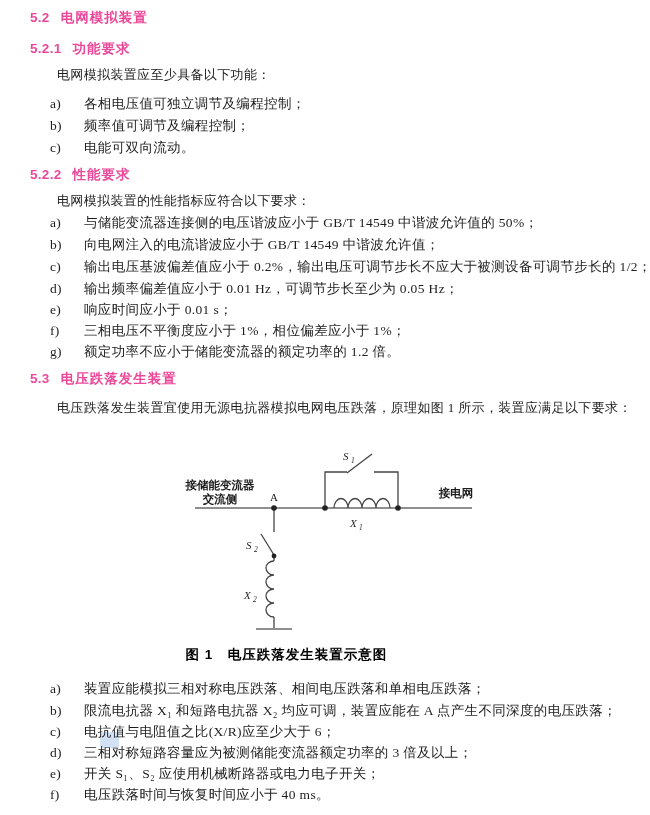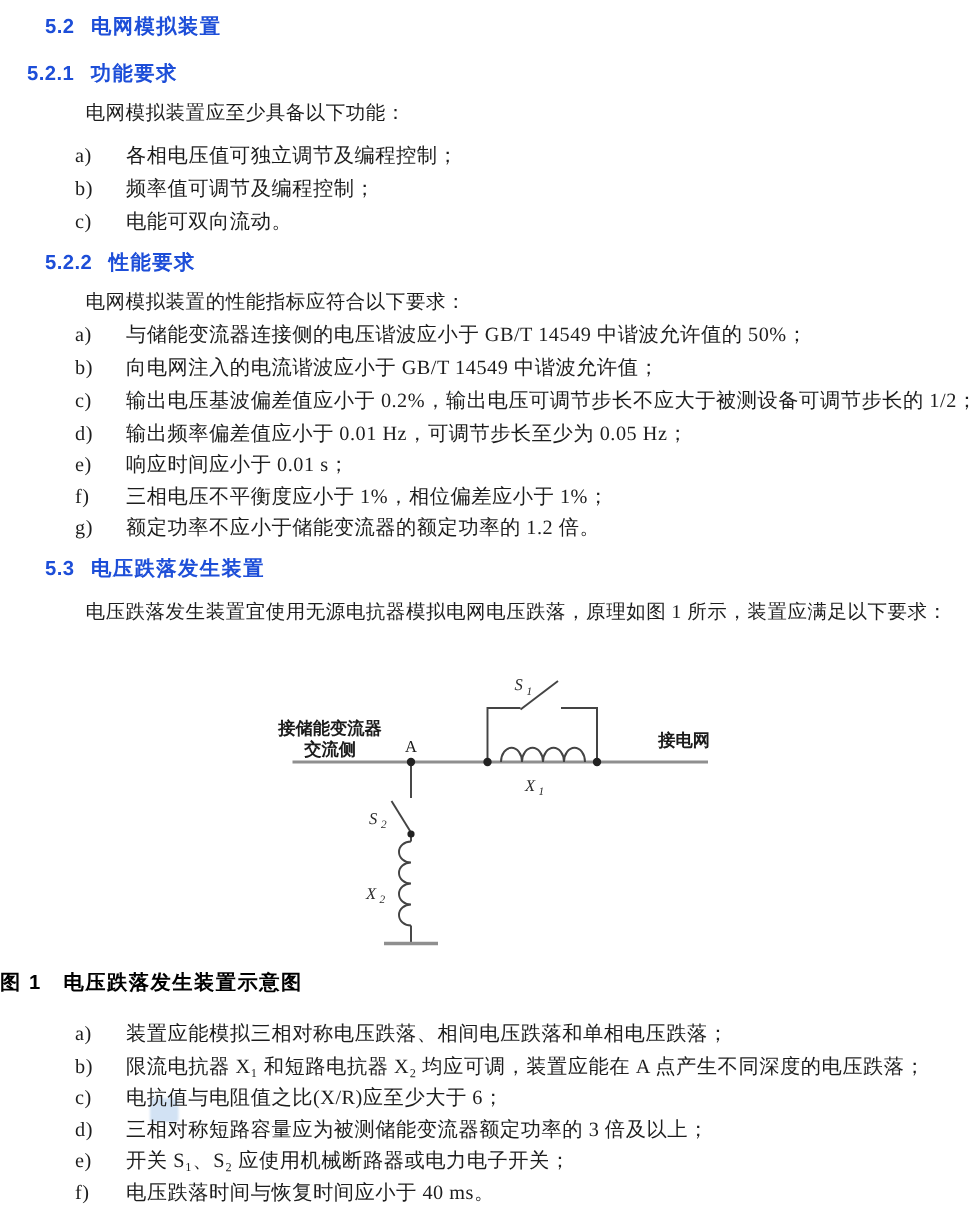--- a/index.html
+++ b/index.html
@@ -8,32 +8,32 @@
     background:#ffffff;
     position:relative;
     overflow:hidden;
     font-family:"Liberation Serif","DejaVu Serif",serif;
     color:#1d1d1d;
   }
   .abs{position:absolute;white-space:nowrap;}
   
   .h{
     font-family:"Liberation Sans","DejaVu Sans",sans-serif;
-    font-weight:bold;font-size:13.5px;color:#1d4ed8;
+    font-weight:bold;font-size:13.5px;color:#ec4899;
   }
   .h .num{letter-spacing:.3px;}
   .h .ttl{margin-left:11px;letter-spacing:1px;}
   
   .p{left:57px;font-size:13px;letter-spacing:.35px;}
   
   .li{left:50px;font-size:13.5px;letter-spacing:.35px;}
   .li .m{display:inline-block;width:34px;}
   
   .cap{
-    top:646px;left:0;width:573px;text-align:left;
+    top:646px;left:0;width:573px;text-align:center;
     font-family:"Liberation Sans","DejaVu Sans",sans-serif;
     font-weight:bold;font-size:13.5px;letter-spacing:1px;color:#000;
   }
   
   .cjk-lbl{
     font-family:"Liberation Serif","DejaVu Serif",serif;
     font-weight:bold;font-size:11.5px;fill:#1c1c1c;
   }
   .math{
     font-family:"Liberation Serif","DejaVu Serif",serif;
@@ -54,21 +54,21 @@
 </style>
 </head>
 <body>
 
 <div>
 
   <div class="abs h" style="top:9px;left:30px;">
     <span class="num">5.2</span><span class="ttl">电网模拟装置</span>
   </div>
 
-  <div class="abs h" style="top:40px;left:18px;">
+  <div class="abs h" style="top:40px;left:30px;">
     <span class="num">5.2.1</span><span class="ttl">功能要求</span>
   </div>
 
   <div class="abs p" style="top:66px;">电网模拟装置应至少具备以下功能：</div>
 
   <div class="abs li" style="top:95px;"><span class="m">a)</span><span>各相电压值可独立调节及编程控制；</span></div>
   <div class="abs li" style="top:117px;"><span class="m">b)</span><span>频率值可调节及编程控制；</span></div>
   <div class="abs li" style="top:139px;"><span class="m">c)</span><span>电能可双向流动。</span></div>
 
   <div class="abs h" style="top:166px;left:30px;">

